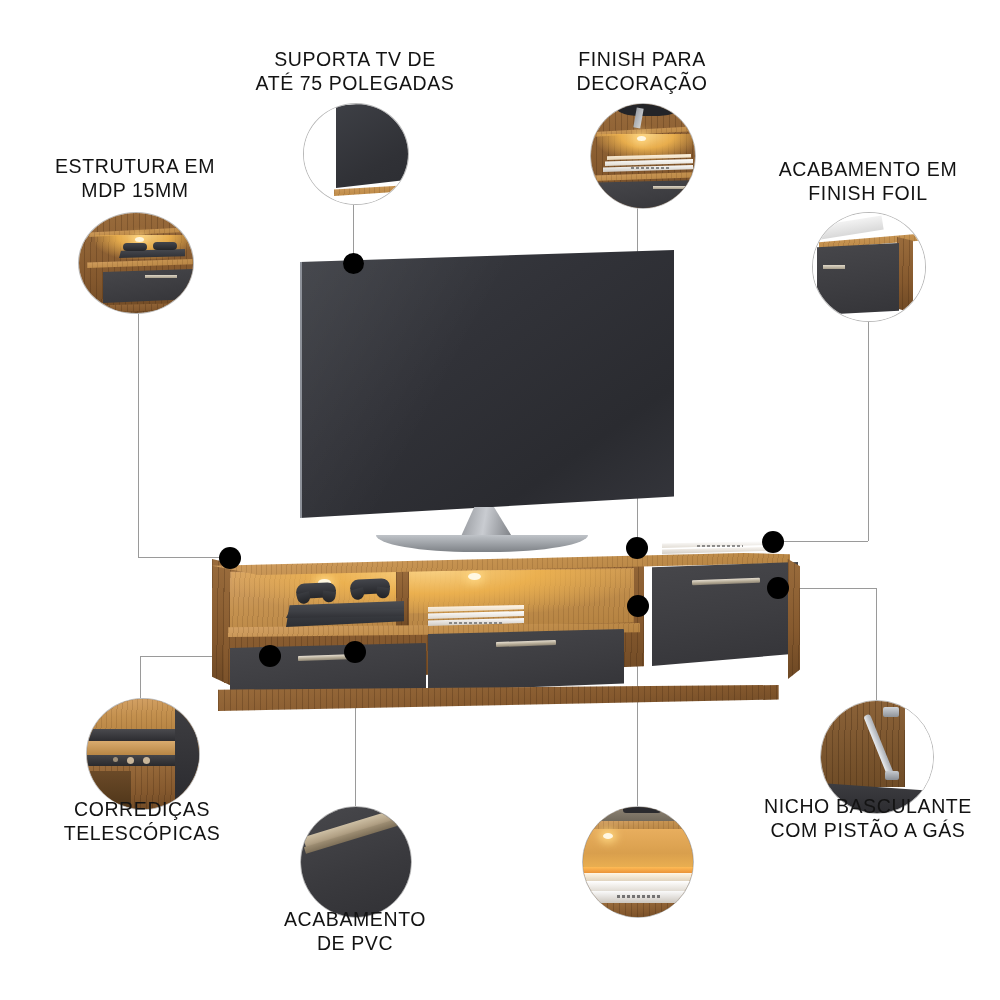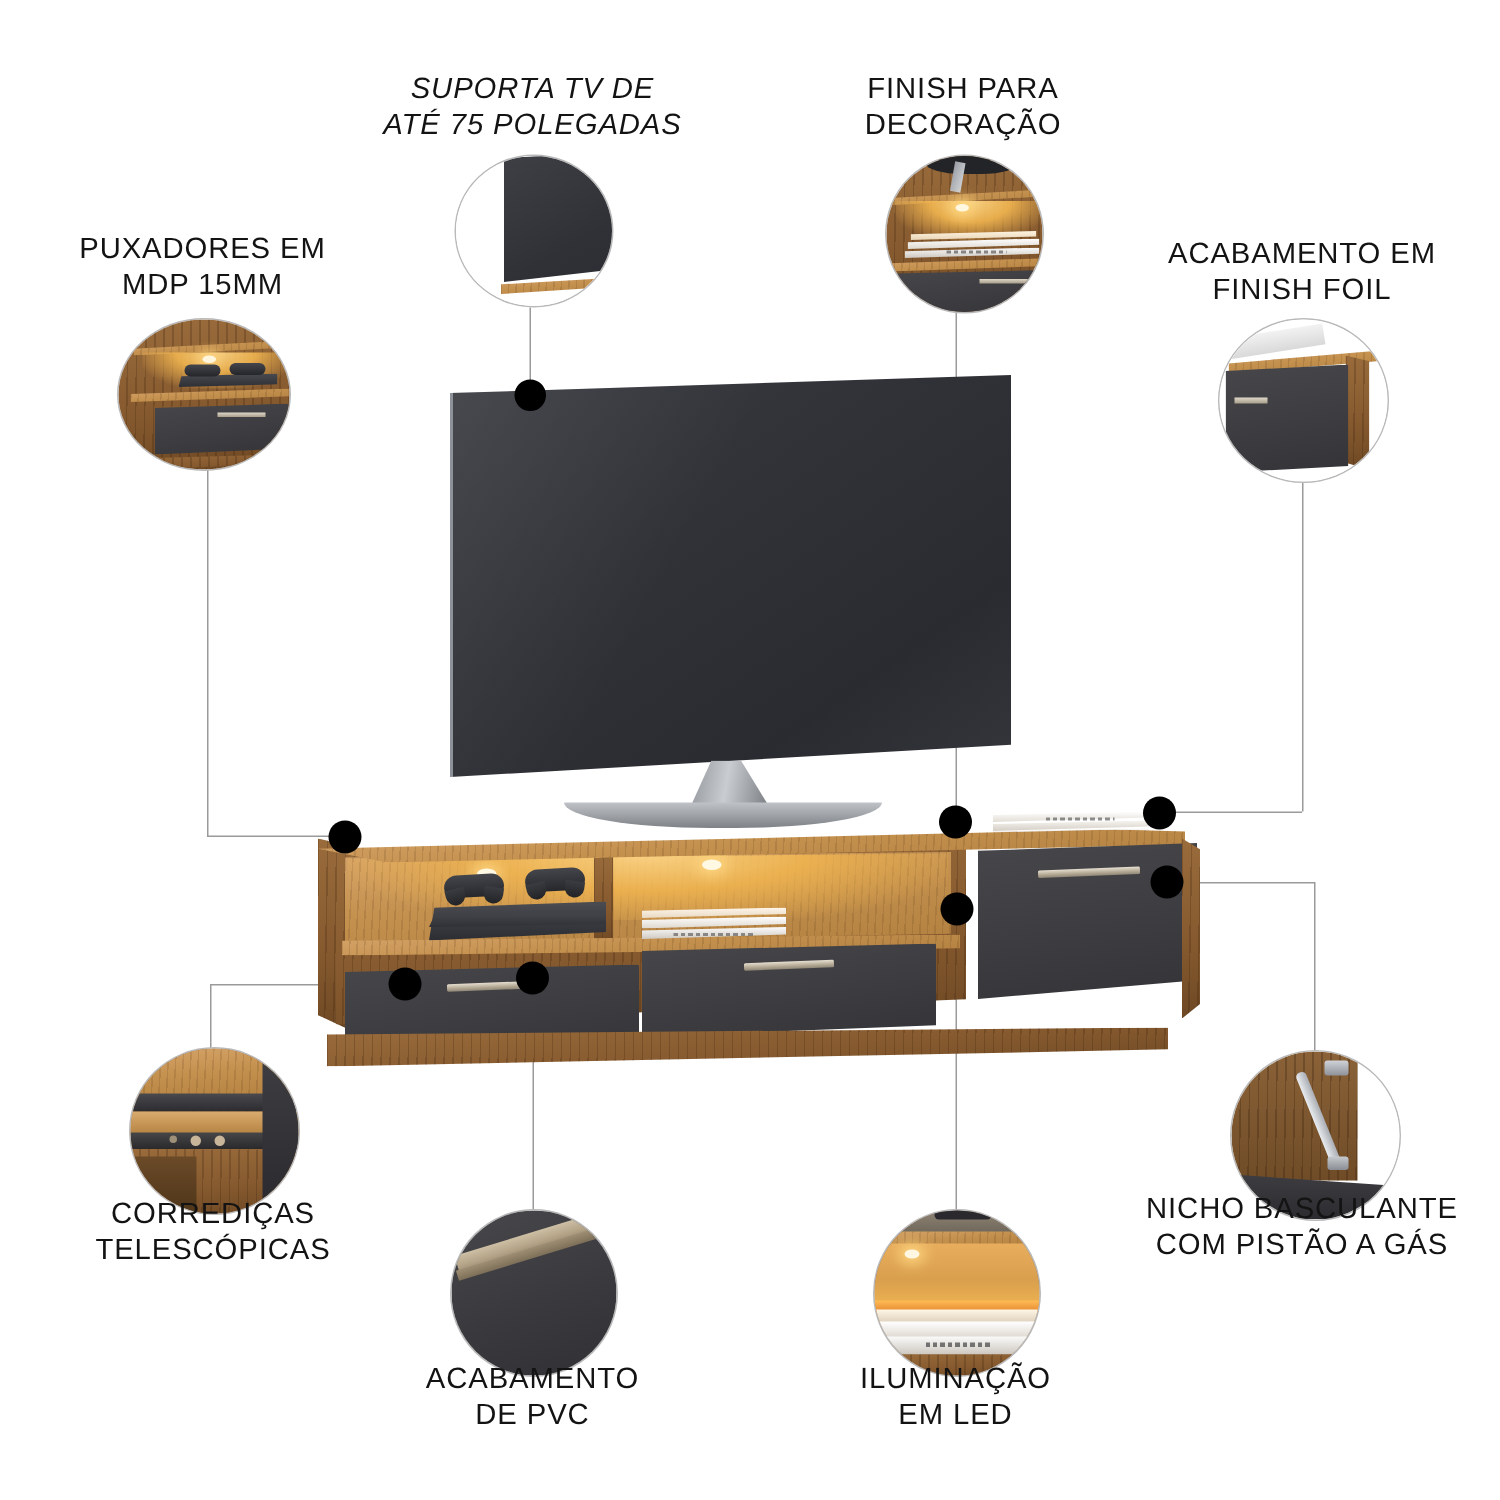--- a/index.html
+++ b/index.html
@@ -313,37 +313,35 @@
 
   <div class="dot" style="left:219px;top:547px;width:22px;height:22px;"></div>
   <div class="dot" style="left:343px;top:253px;width:21px;height:21px;"></div>
   <div class="dot" style="left:626px;top:537px;width:22px;height:22px;"></div>
   <div class="dot" style="left:762px;top:531px;width:22px;height:22px;"></div>
   <div class="dot" style="left:259px;top:645px;width:22px;height:22px;"></div>
   <div class="dot" style="left:344px;top:641px;width:22px;height:22px;"></div>
   <div class="dot" style="left:627px;top:595px;width:22px;height:22px;"></div>
   <div class="dot" style="left:767px;top:577px;width:22px;height:22px;"></div>
 
-  <div class="label" style="left:35px;top:155px;width:200px;">PUXADORES EM
+  <div class="label" style="left:35px;top:155px;width:200px;">ESTRUTURA EM
 MDP 15MM</div>
 
-  <div class="label" style="left:245px;top:48px;width:220px;font-style:italic;">SUPORTA TV DE
+  <div class="label" style="left:245px;top:48px;width:220px;">SUPORTA TV DE
 ATÉ 75 POLEGADAS</div>
 
   <div class="label" style="left:542px;top:48px;width:200px;">FINISH PARA
 DECORAÇÃO</div>
 
   <div class="label" style="left:42px;top:798px;width:200px;">CORREDIÇAS
 TELESCÓPICAS</div>
 
   <div class="label" style="left:768px;top:158px;width:200px;">ACABAMENTO EM
 FINISH FOIL</div>
 
   <div class="label" style="left:255px;top:908px;width:200px;">ACABAMENTO
 DE PVC</div>
 
-  <div class="label" style="left:537px;top:908px;width:200px;">ILUMINAÇÃO
-EM LED</div>
 
   <div class="label" style="left:748px;top:795px;width:240px;">NICHO BASCULANTE
 COM PISTÃO A GÁS</div>
 
 </div>
 
 </body></html>

